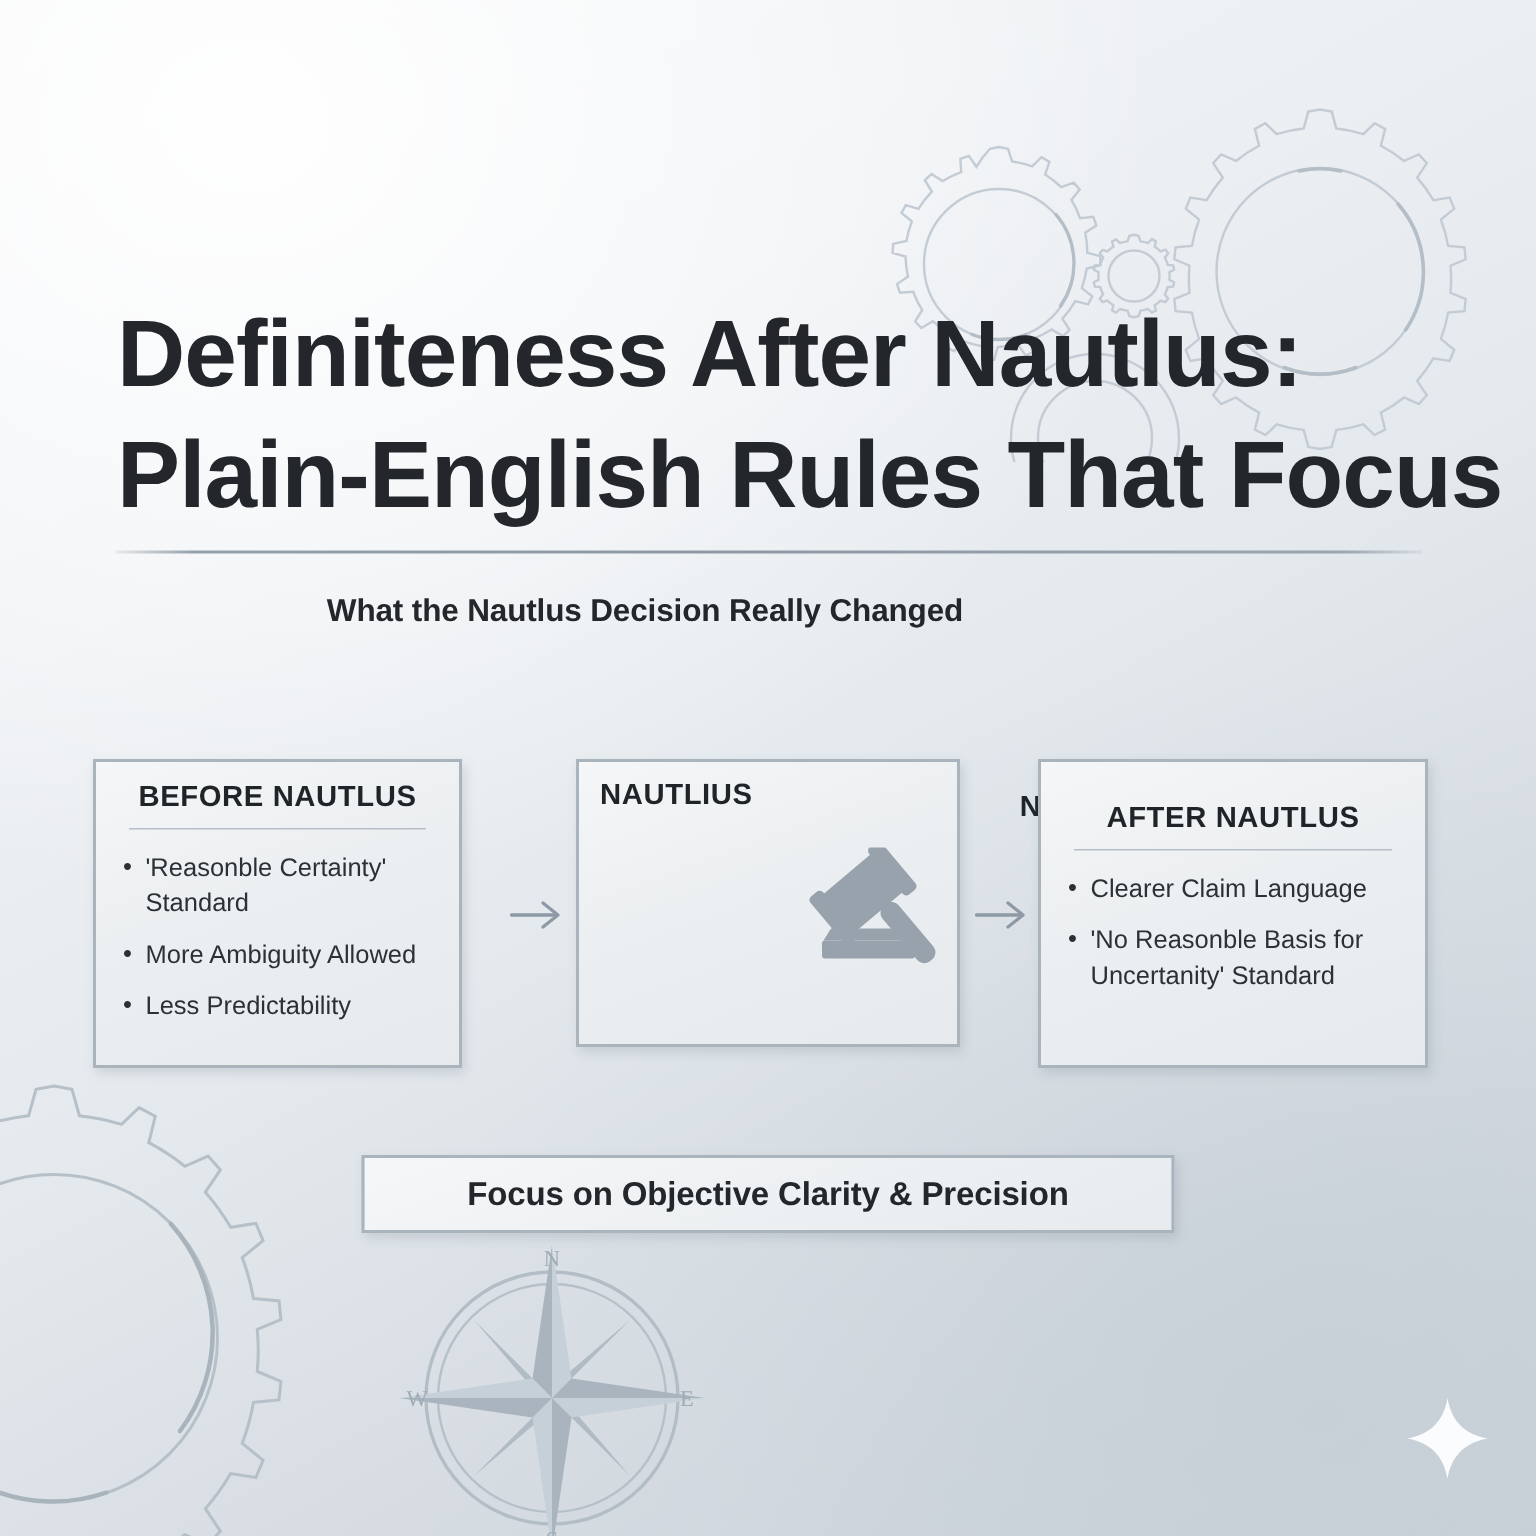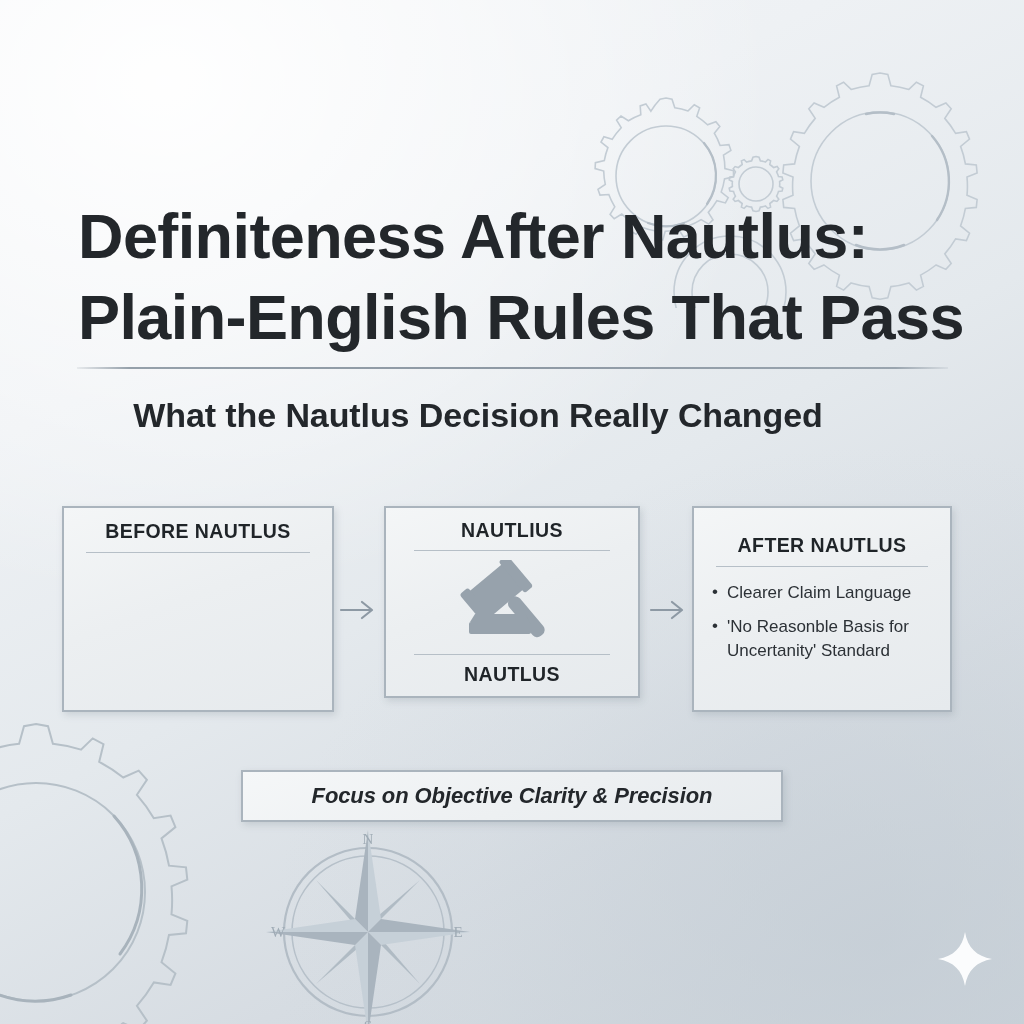--- a/index.html
+++ b/index.html
@@ -59,25 +59,24 @@
     height: 2px;
     background: linear-gradient(to right, rgba(150,160,170,0.15) 0%, #95a0aa 6%, #8e99a4 50%, #9aa5af 94%, rgba(150,160,170,0.15) 100%);
   }
 
   .subtitle {
     position: absolute;
     left: 0;
     top: 396px;
     width: 860px;
     text-align: center;
-    font-size: 34px;
+    font-size: 21px;
     font-weight: bold;
     color: #23272b;
     letter-spacing: -0.1px;
-    padding-left: 48px;
   }
 
   
   .card {
     position: absolute;
     box-sizing: border-box;
     border: 2px solid #aab4bd;
     background: linear-gradient(160deg, #f4f6f7 0%, #eceff1 45%, #e6eaed 100%);
     box-shadow: 2px 3px 7px rgba(110,122,134,0.22);
   }
@@ -111,35 +110,34 @@
     left: 2px;
     top: -1px;
     font-size: 17px;
     color: #2c3136;
   }
 
   
   #card-before {
     left: 62px;
     top: 506px;
-    width: 272px;
+    width: 246px;
     height: 206px;
     padding: 12px 16px 0 16px;
   }
   #card-before .card-sep { margin: 9px 6px 14px 6px; }
 
   
   #card-decision {
     left: 384px;
     top: 506px;
     width: 256px;
     height: 192px;
     padding: 11px 14px 0 14px;
     display: flex;
-    flex-direction: column;
   }
   #card-decision .card-sep { margin: 8px 14px 0 14px; }
   .gavel-wrap {
     flex: 1;
     display: flex;
     align-items: center;
     justify-content: center;
   }
 
   
@@ -169,21 +167,20 @@
     top: 770px;
     width: 542px;
     height: 52px;
     box-sizing: border-box;
     border: 2px solid #aab4bd;
     background: linear-gradient(160deg, #f5f7f8 0%, #edf0f2 55%, #e7ebee 100%);
     box-shadow: 2px 3px 7px rgba(110,122,134,0.22);
     display: flex;
     align-items: center;
     justify-content: center;
-    font-style: italic;
   }
   #banner .banner-text {
     font-size: 22px;
     font-weight: bold;
     color: #23272b;
     letter-spacing: -0.1px;
   }
 </style>
 </head>
 <body>
@@ -329,30 +326,35 @@
     </svg>
 
     <svg class="bg-svg" style="left:936px; top:930px;" width="58" height="58" viewBox="0 0 58 58">
       <path d="M29,2 C31.6,17.5 40.5,26.4 56,29 C40.5,31.6 31.6,40.5 29,56
                C26.4,40.5 17.5,31.6 2,29 C17.5,26.4 26.4,17.5 29,2 Z" fill="#fbfcfd"></path>
     </svg>
   </div>
 
   <div class="title-block">
     <div class="title-line">Definiteness After Nautlus:</div>
-    <div class="title-line">Plain-English Rules That Pass</div>
+    <div class="title-line">Plain-English Rules That Focus</div>
   </div>
 
   <div class="title-rule"></div>
 
   <div class="subtitle">What the Nautlus Decision Really Changed</div>
 
   <div class="card" id="card-before">
     <div class="card-title">BEFORE NAUTLUS</div>
     <div class="card-sep"></div>
+    <ul class="bullets">
+      <li>'Reasonble Certainty' Standard</li>
+      <li>More Ambiguity Allowed</li>
+      <li>Less Predictability</li>
+    </ul>
   </div>
 
   <svg class="arrow" id="arrow-1" viewBox="0 0 42 26">
     <g stroke="#8d99a4" stroke-width="2.2" fill="none" stroke-linecap="round" stroke-linejoin="round">
       <line x1="3" y1="13" x2="33" y2="13"></line>
       <polyline points="24,5 34,13 24,21"></polyline>
     </g>
   </svg>
 
   <div class="card" id="card-decision">

